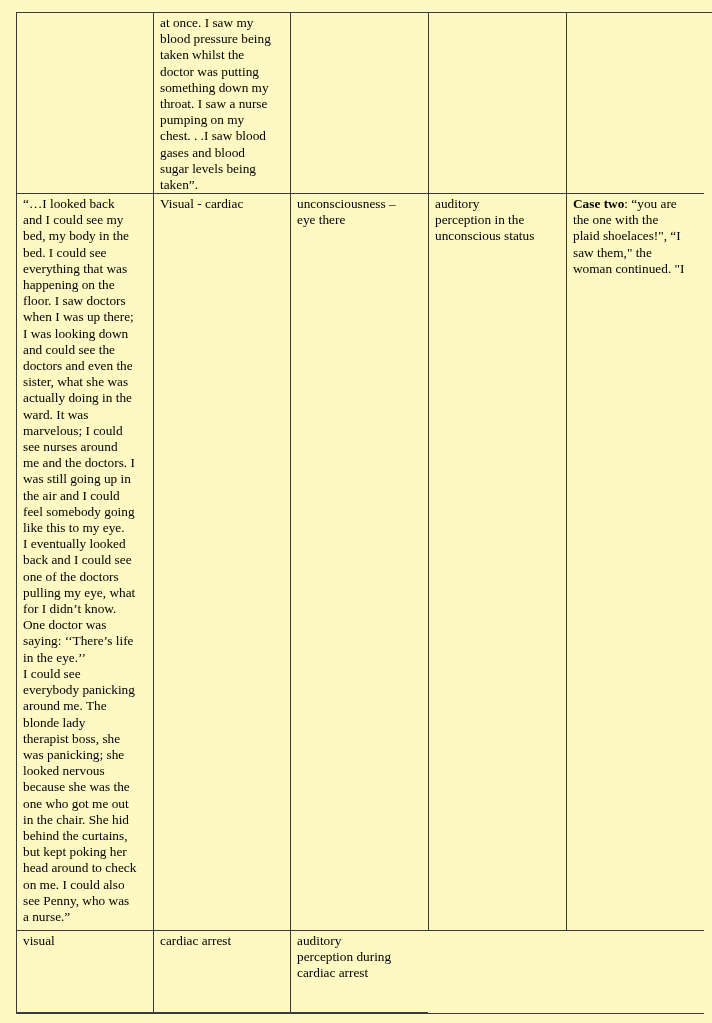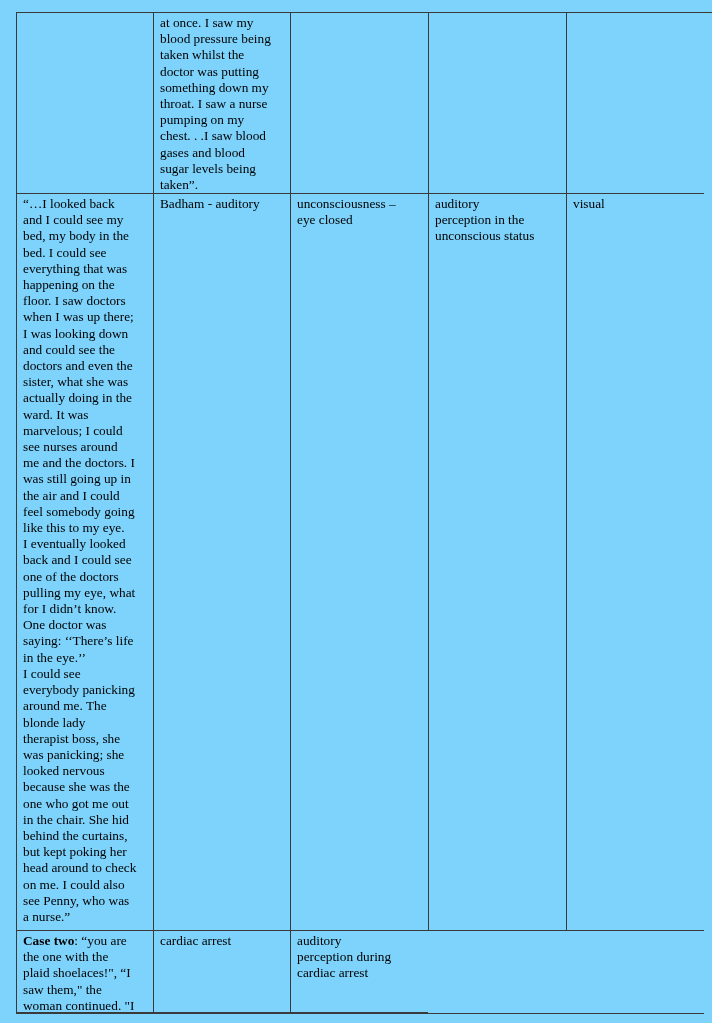--- a/index.html
+++ b/index.html
@@ -8,21 +8,21 @@
     width: 712px;
     height: 1023px;
     position: relative;
     font-family: "Liberation Serif", "DejaVu Serif", serif;
     color: #000000;
     overflow: hidden;
   }
   .page {
     position: absolute;
     inset: 0;
-    background: #7dd3fc;
+    background: #fef9c3;
   }
   
   .rule-ext {
     position: absolute;
     top: 12px;
     left: 704px;
     width: 8px;
     height: 1px;
     background: #3a3a3a;
   }
@@ -111,32 +111,32 @@
 looked nervous
 because she was the
 one who got me out
 in the chair. She hid
 behind the curtains,
 but kept poking her
 head around to check
 on me. I could also
 see Penny, who was
 a nurse.”</div>
-    <div class="cell">Badham - auditory</div>
+    <div class="cell">Visual - cardiac</div>
     <div class="cell">unconsciousness –
-eye closed</div>
+eye there</div>
     <div class="cell last-col">auditory
 perception in the
 unconscious status</div>
 
-    <div class="cell">visual</div>
     <div class="cell"><span class="bold">Case two</span><span>: “you are
 the one with the
 plaid shoelaces!", “I
 saw them," the
 woman continued. "I</span></div>
+    <div class="cell">visual</div>
     <div class="cell">cardiac arrest</div>
     <div class="cell last-col">auditory
 perception during
 cardiac arrest</div>
 
   </div>
 </div>
 
 </body></html>

